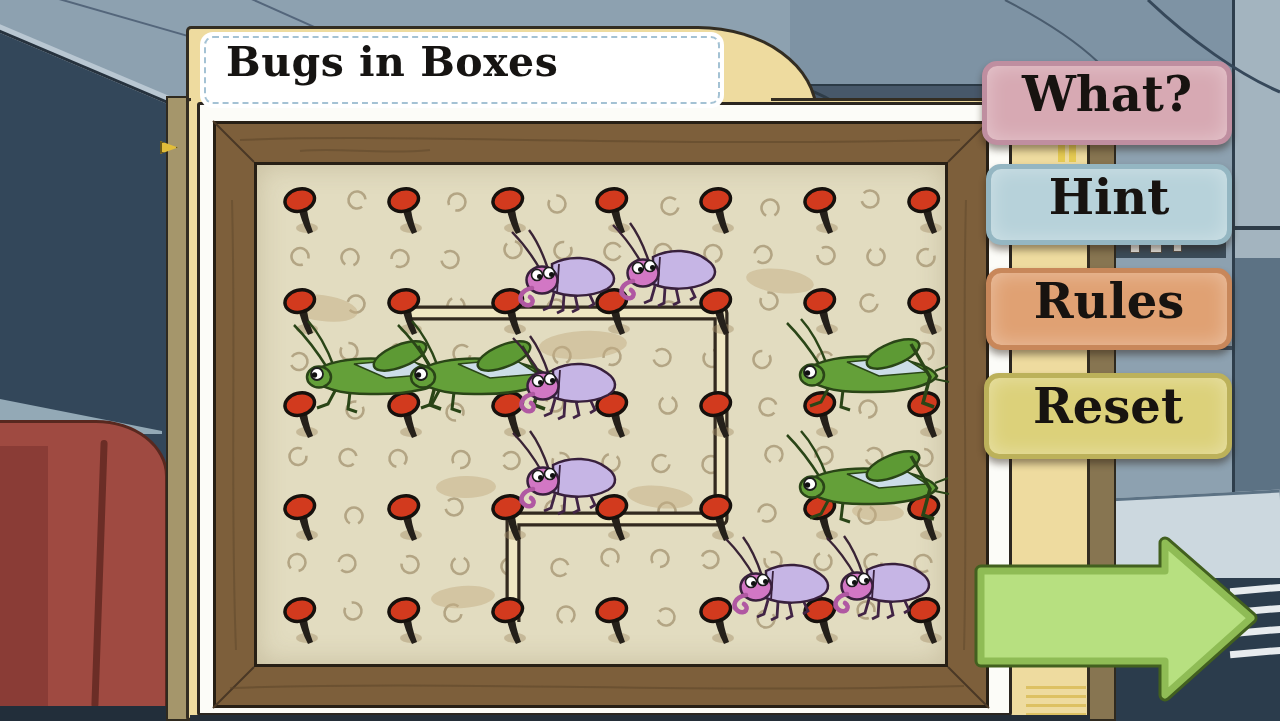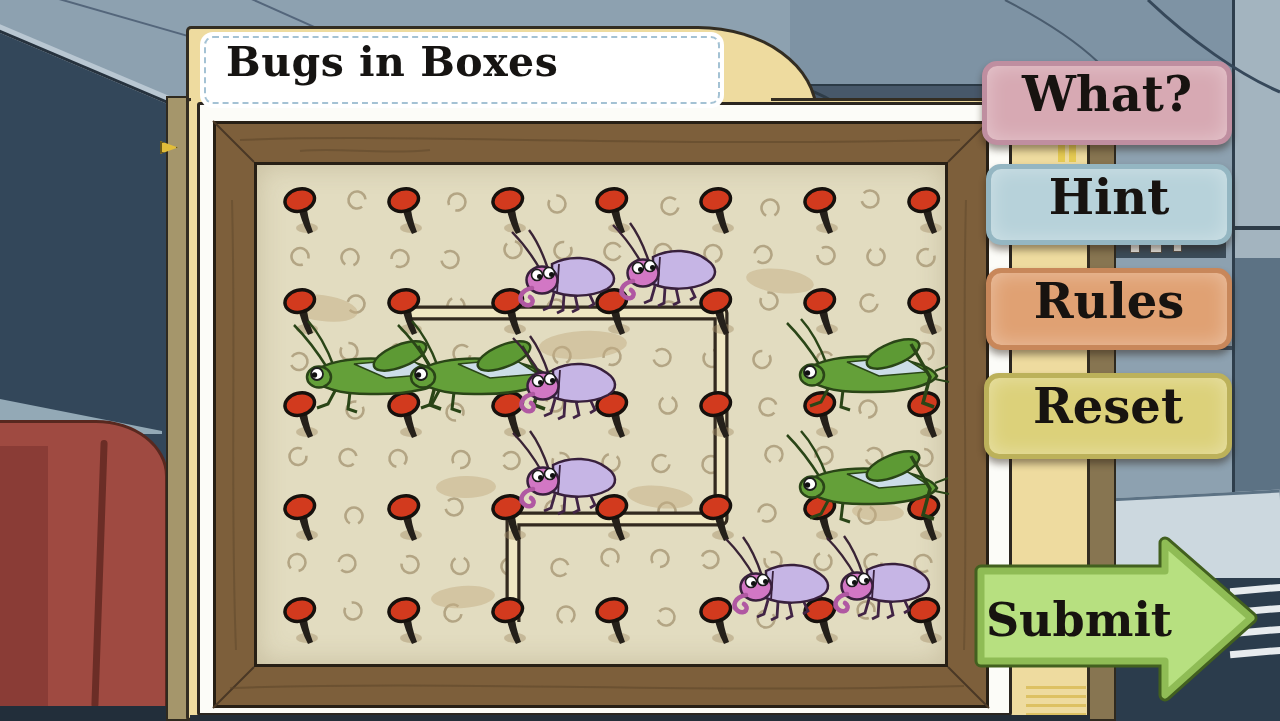--- a/index.html
+++ b/index.html
@@ -470,15 +470,14 @@
     <span>Rules</span>
   </div>
   <div class="btn btn-reset">
     <span>Reset</span>
   </div>
 
   <svg class="abs submit-wrap" viewBox="0 0 292 176">
     <polygon points="8,40 192,40 192,12 278,87 192,164 192,130 8,130" fill="none" stroke="var(--c-submit_dark,#42601f)" stroke-width="13" stroke-linejoin="round"></polygon>
     <polygon points="8,40 192,40 192,12 278,87 192,164 192,130 8,130" fill="var(--c-submit_fill,#b7e080)" stroke="var(--c-submit_mid,#8fbc55)" stroke-width="7" stroke-linejoin="round"></polygon>
   </svg>
-  <div class="abs submit-label">Submit</div>
 
 </div>
 
 </body></html>

